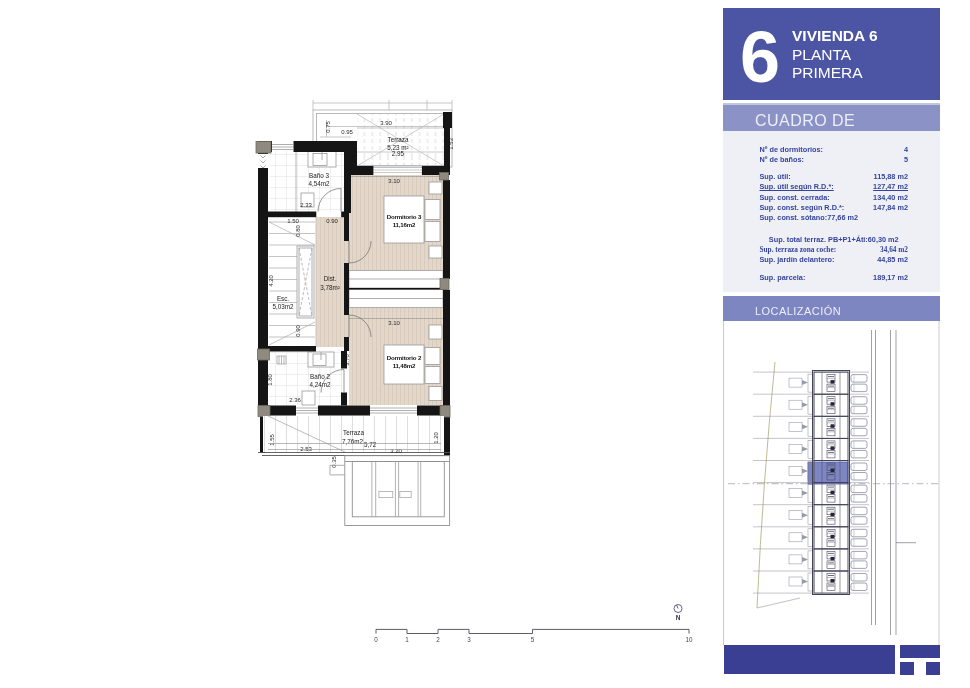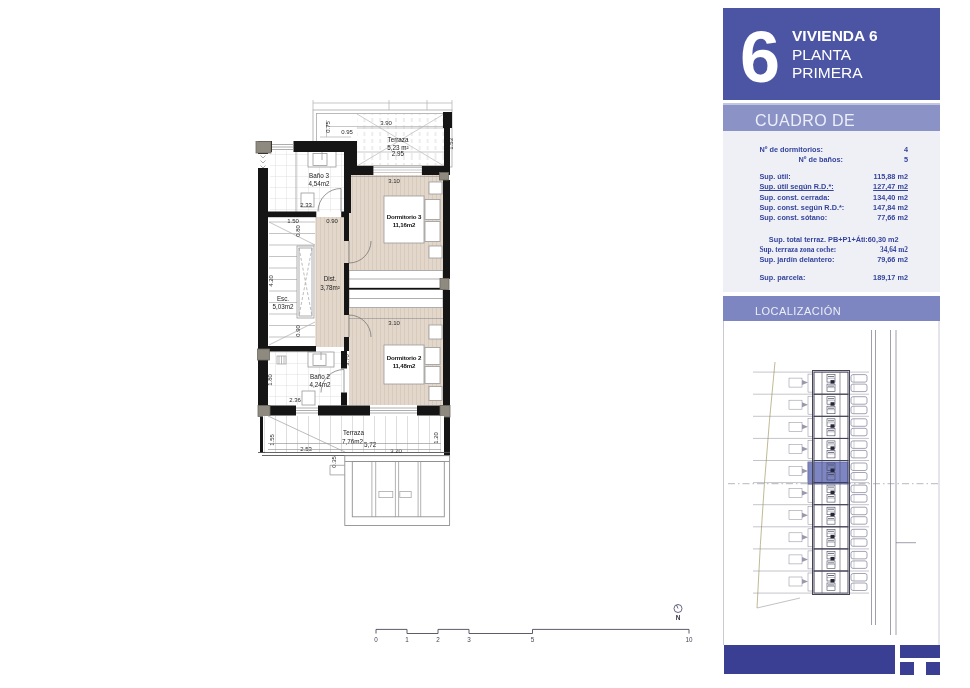--- a/index.html
+++ b/index.html
@@ -415,57 +415,57 @@
 
 <div class="abs" style="left:723px;top:103px;width:217px;height:28px;background:#8a92c6;border-top:2px solid #c0c5e0;box-sizing:border-box;"></div>
 <div class="abs" style="left:755px;top:112px;color:#eceef8;font-size:16px;letter-spacing:0.45px;">CUADRO DE SUPERFICIES</div>
 
 <div class="abs" style="left:723px;top:131px;width:217px;height:161px;background:#eef0f6;"></div>
 <div class="abs" style="left:759.5px;top:144.8px;width:148.5px;color:#35449c;font-size:7.3px;font-weight:bold;line-height:10.3px;white-space:nowrap;">
   <div style="display:flex;justify-content:space-between;">
       <span>Nº de dormitorios:</span>
       <span>4</span>
     </div>
-  <div style="display:flex;justify-content:space-between;margin-left:39px;">
+  <div style="display:flex;justify-content:space-between;">
       <span>Nº de baños:</span>
       <span>5</span>
     </div>
   <div style="height:6.7px"></div>
   <div style="display:flex;justify-content:space-between;">
       <span>Sup. útil:</span>
       <span>115,88 m2</span>
     </div>
   <div style="display:flex;justify-content:space-between;text-decoration:underline;">
       <span>Sup. útil según R.D.*:</span>
       <span>127,47 m2</span>
     </div>
   <div style="display:flex;justify-content:space-between;align-items:center;">
       <span>Sup. const. cerrada:</span>
       <span>134,40 m2</span>
     </div>
   <div style="display:flex;justify-content:space-between;">
       <span>Sup. const. según R.D.*:</span>
       <span>147,84 m2</span>
     </div>
-  <div style="display:flex;justify-content:space-between;">
+  <div style="display:flex;justify-content:flex-start;">
       <span>Sup. const. sótano:</span>
       <span>77,66 m2</span>
     </div>
   <div style="height:11.2px"></div>
   <div style="display:flex;justify-content:center;">
       <span>Sup. total terraz. PB+P1+Áti:</span>
       <span>60,30 m2</span>
     </div>
   <div style="display:flex;justify-content:space-between;font-family:Liberation Serif, serif;">
       <span>Sup. terraza zona coche:</span>
       <span>34,64 m2</span>
     </div>
   <div style="display:flex;justify-content:space-between;">
       <span>Sup. jardín delantero:</span>
-      <span>79,66 m2</span>
+      <span>44,85 m2</span>
     </div>
   <div style="height:7.4px"></div>
   <div style="display:flex;justify-content:space-between;">
       <span>Sup. parcela:</span>
       <span>189,17 m2</span>
     </div>
 </div>
 
 <div class="abs" style="left:723px;top:296px;width:217px;height:25px;background:#7d86c0;"></div>
 <div class="abs" style="left:755px;top:304.5px;color:#eceef8;font-size:11px;letter-spacing:0.45px;">LOCALIZACIÓN</div>

